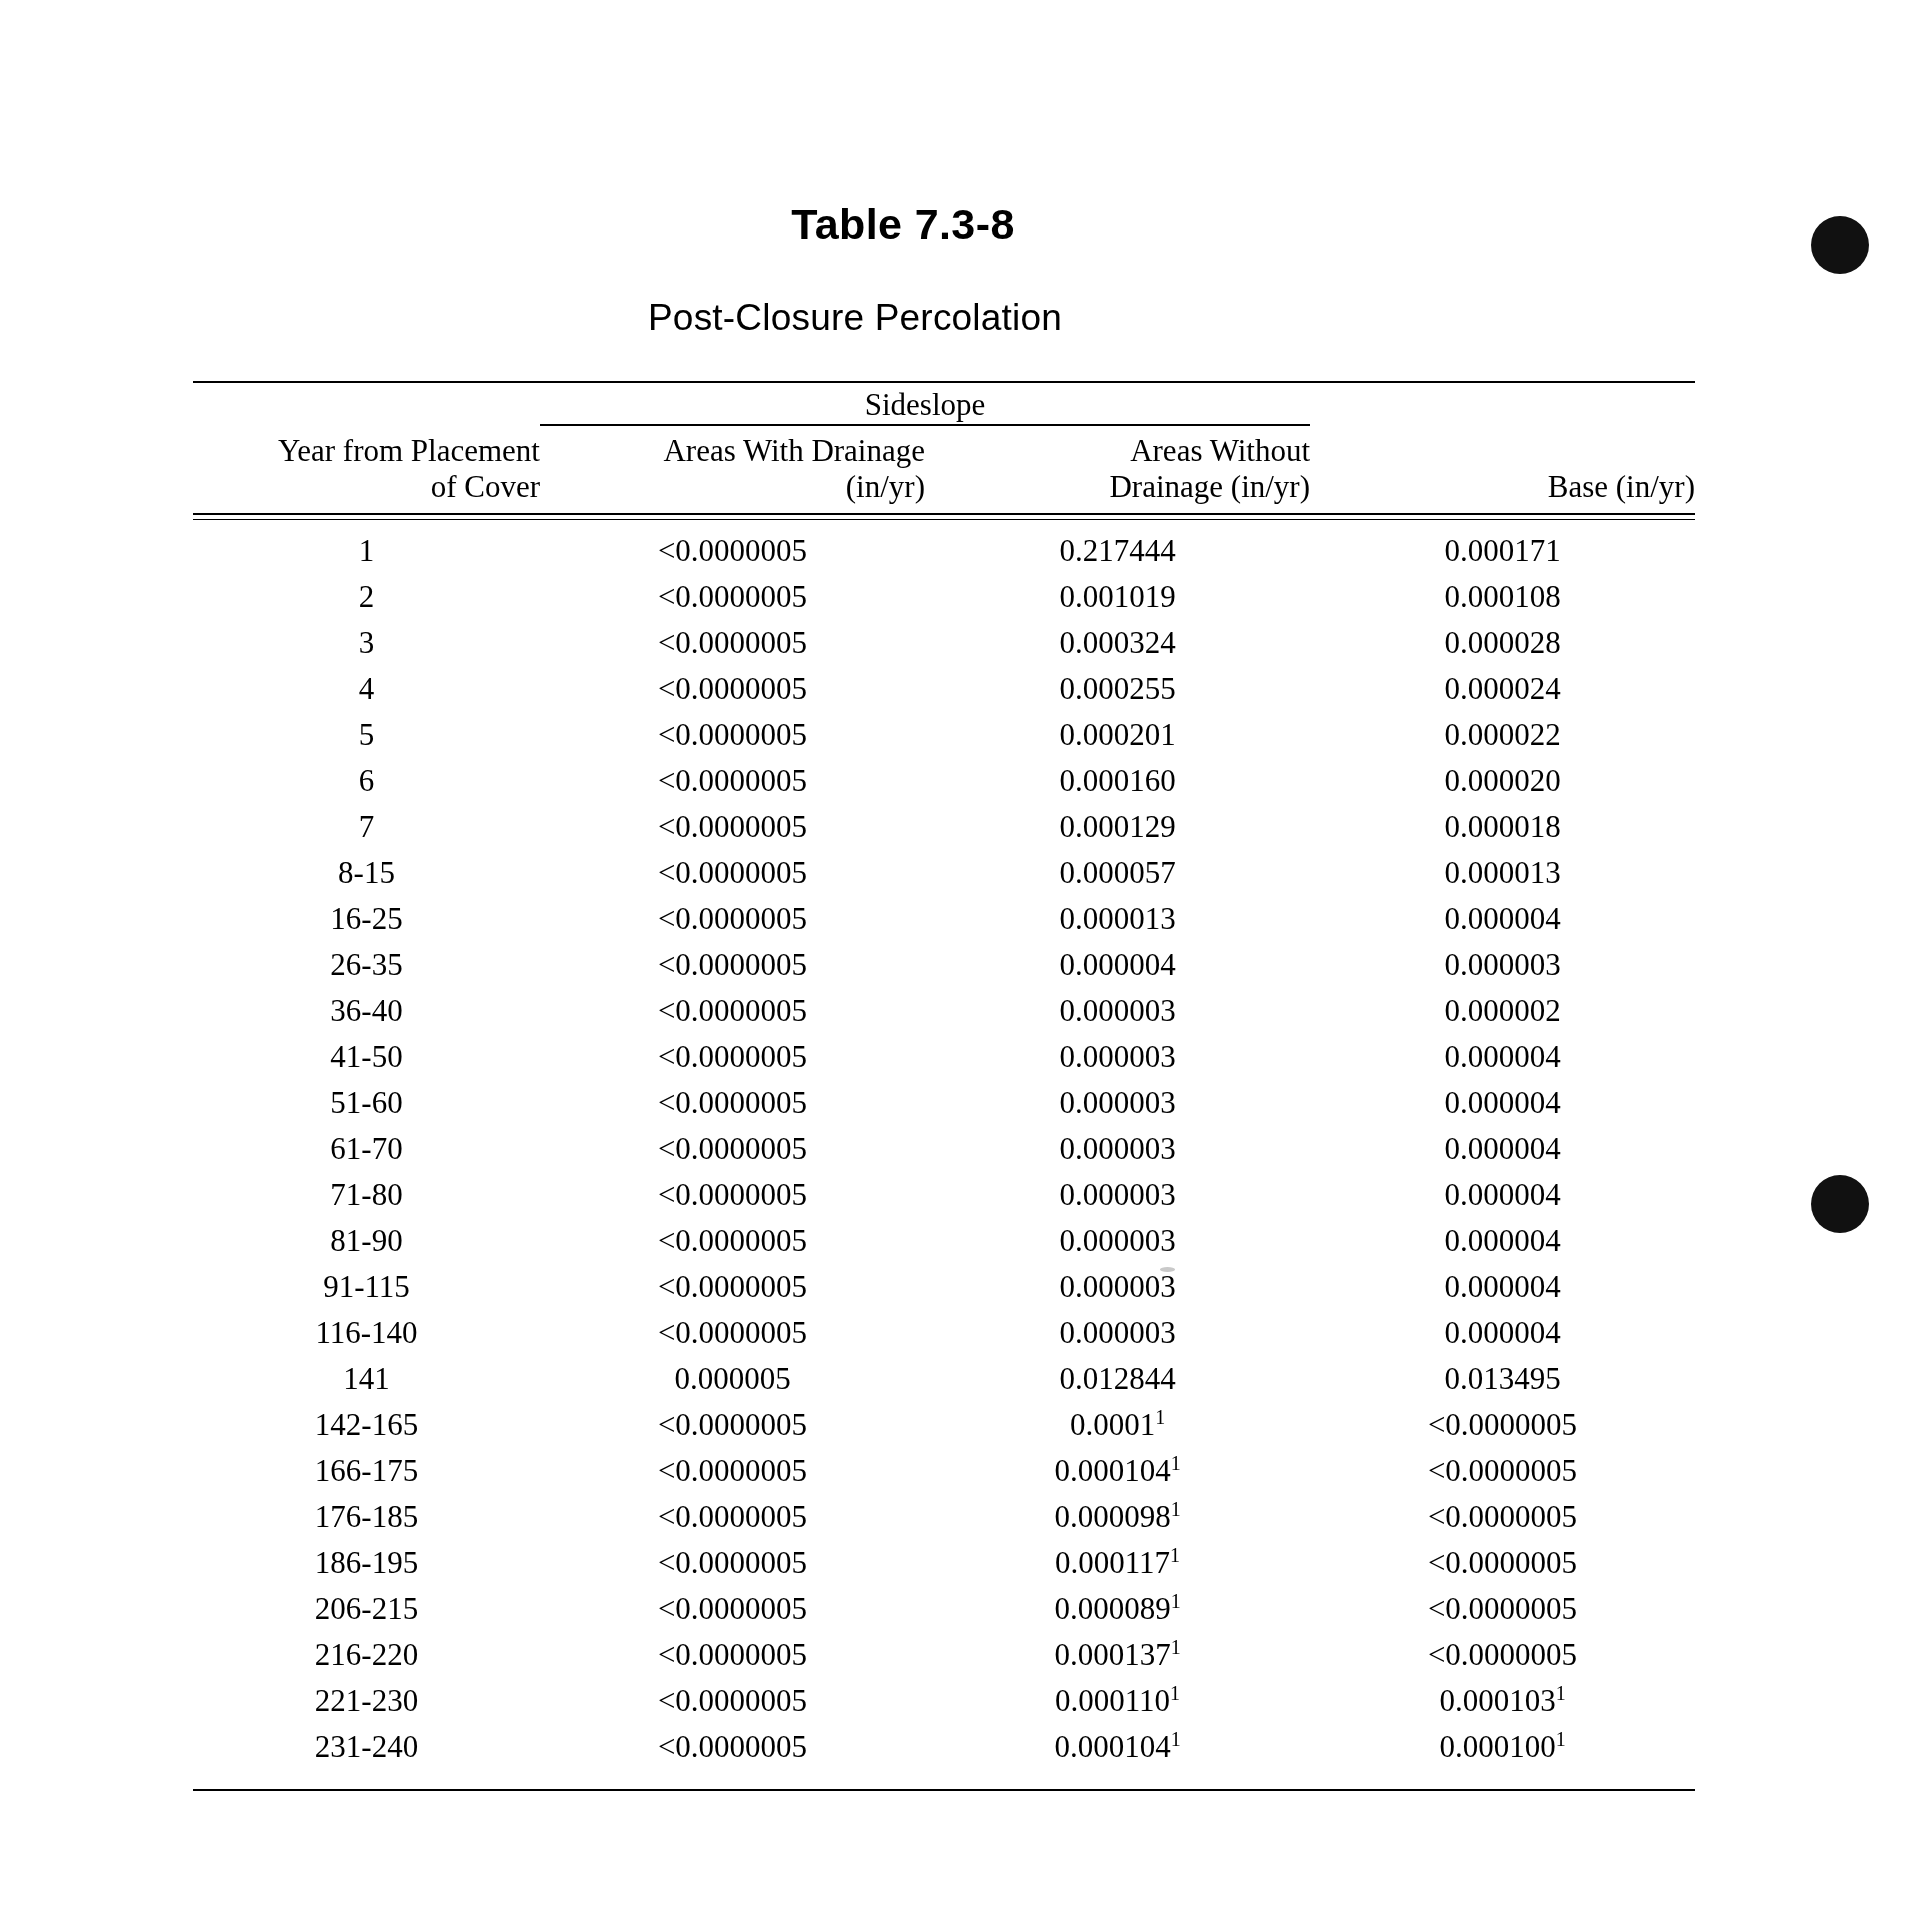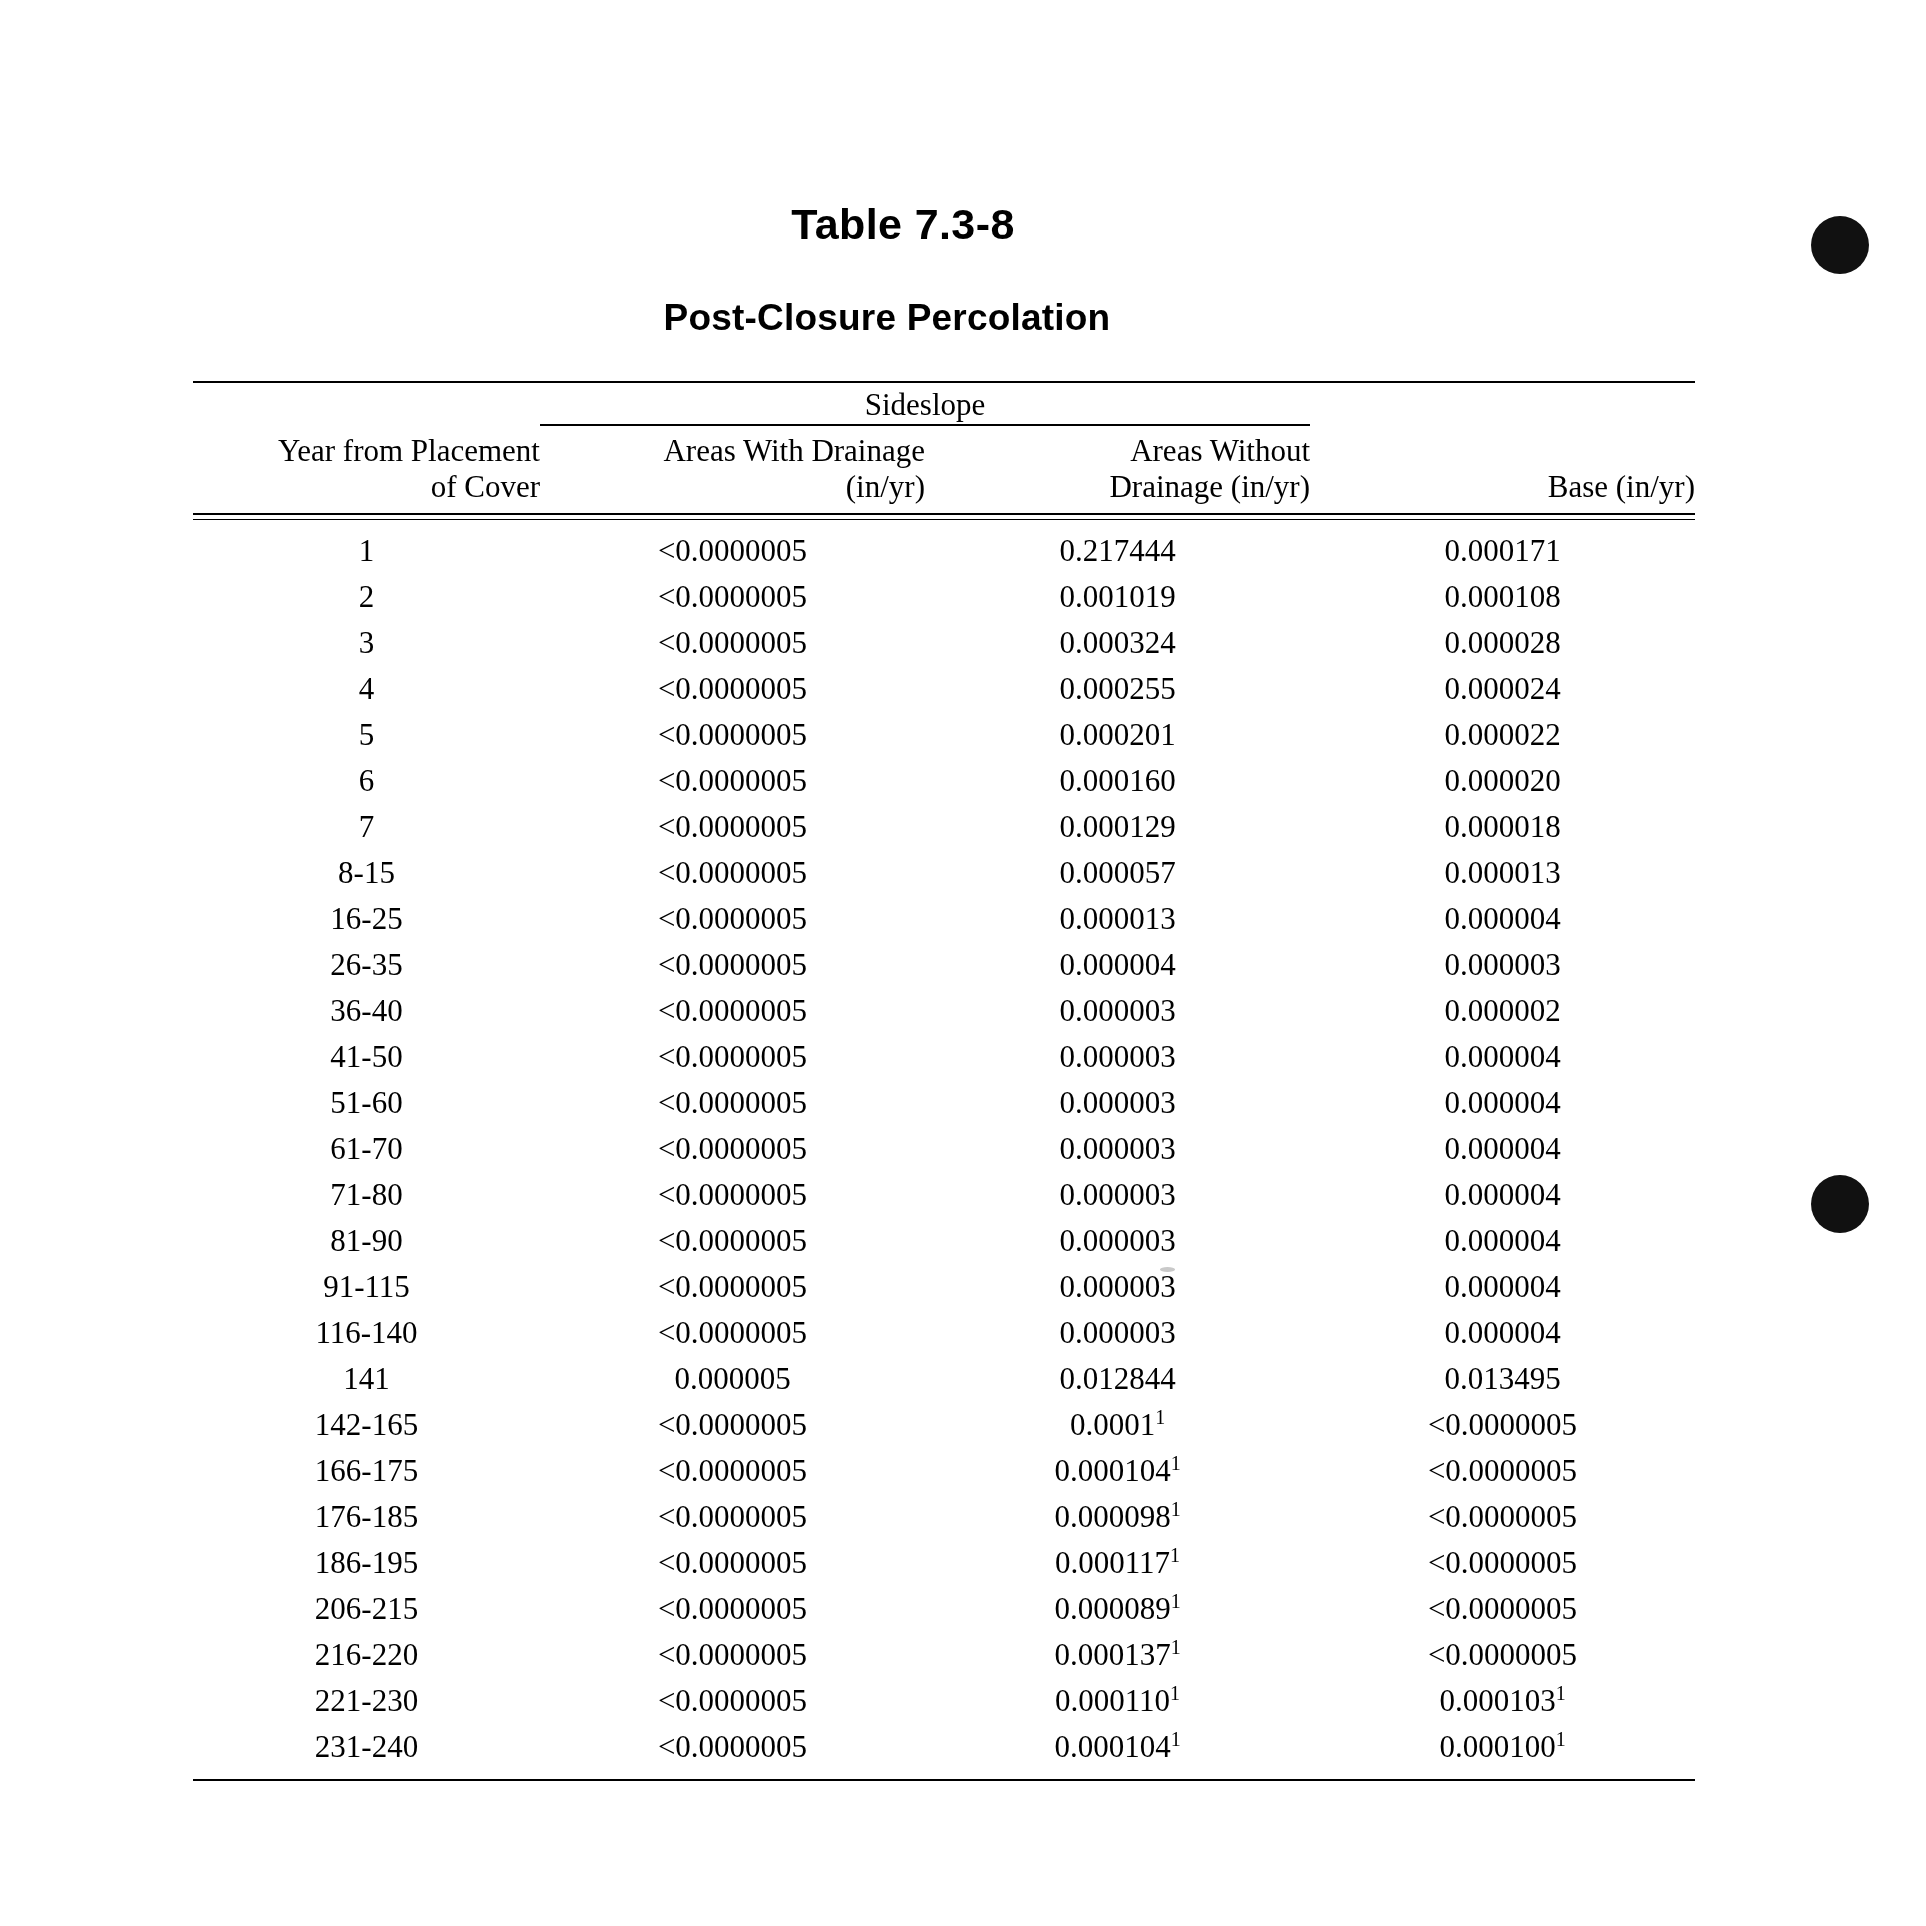--- a/index.html
+++ b/index.html
@@ -47,24 +47,23 @@
     font-size: 43px;
     letter-spacing: 0.4px;
     margin-left: 48px;
   }
   .title-sub {
     position: absolute;
     left: 0; top: 297px;
     width: 1710px;
     text-align: center;
     font-family: "Liberation Sans", sans-serif;
-    font-weight: bold;
+    font-weight: normal;
     font-size: 37px;
     letter-spacing: 0.2px;
-    margin-left: 32px;
   }
 
   
   .table-wrap {
     position: absolute;
     left: 193px;
     top: 381px;
     width: 1502px;
   }
 
@@ -121,21 +120,21 @@
     line-height: 0;
   }
 
   tbody.body tr td {
     text-align: center;
     padding: 5px 0 5px 0;
     font-size: 31px;
     white-space: nowrap;
   }
   tbody.body tr:first-child td { padding-top: 13px; }
-  tbody.body tr:last-child td { padding-bottom: 14px; }
+  tbody.body tr:last-child td { padding-bottom: 24px; }
 
   sup { font-size: 20px; vertical-align: super; line-height: 0; }
 
   
   .speck {
     position: absolute;
     background: #c9c9c9;
     border-radius: 50%;
   }
 </style>

